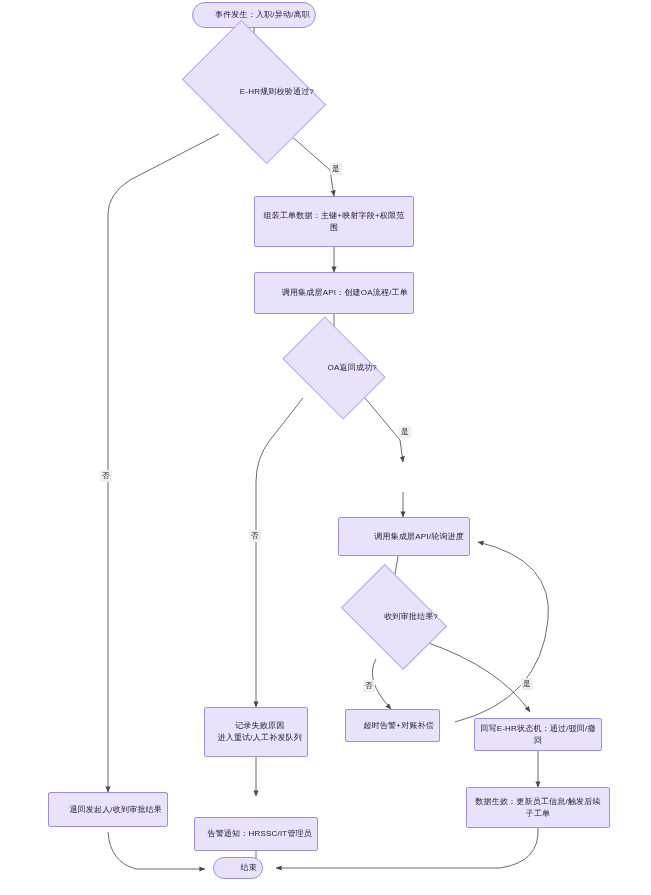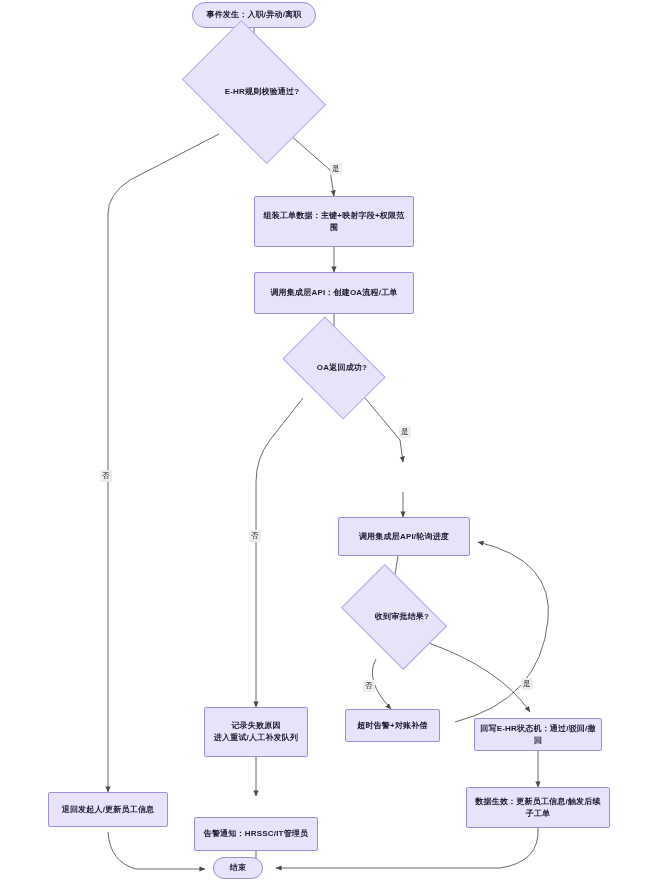--- a/index.html
+++ b/index.html
@@ -7,31 +7,30 @@
     width:651px;height:895px;
     font-family:"Liberation Sans","DejaVu Sans",sans-serif;
     overflow:hidden;
   }
   #canvas{position:relative;width:651px;height:895px;}
   svg#wires{position:absolute;left:0;top:0;width:651px;height:895px;overflow:visible;}
 
   .node{
     position:absolute;
     box-sizing:border-box;
-    display:flex;align-items:center;justify-content:center;
+    display:flex;align-items:center;justify-content:flex-end;
     text-align:center;
     color:#1b1b29;
     font-size:8px;
     line-height:12px;
     letter-spacing:.2px;
     background:#e8e3fb;
     border:1px solid #9f8ede;
     padding:2px 5px;
     z-index:3;
-    font-weight:bold;
   }
   .node.rect{border-radius:2px;}
   .node.stadium{border-radius:40px;}
   .node.diamond{
     background:transparent;border:none;padding:0;
   }
   .diamond .dshape{
     position:absolute;left:0;top:0;width:100%;height:100%;
     background:#e8e3fb;
     border:1px solid #b4a6ec;
@@ -139,21 +138,21 @@
 
   <div class="node rect" style="left:345px;top:709px;width:95px;height:33px;">
     <span>超时告警+对账补偿</span>
   </div>
 
   <div class="node rect" style="left:474px;top:718px;width:128px;height:33px;">
     <span>回写E-HR状态机：通过/驳回/撤回</span>
   </div>
 
   <div class="node rect" style="left:48px;top:792px;width:120px;height:35px;">
-    <span>退回发起人/更新员工信息</span>
+    <span>退回发起人/收到审批结果</span>
   </div>
 
   <div class="node rect" style="left:194px;top:796px;width:124px;height:34px;margin-top:21px;">
     <span>告警通知：HRSSC/IT管理员</span>
   </div>
 
   <div class="node rect" style="left:466px;top:787px;width:144px;height:41px;">
     <span>数据生效：更新员工信息/触发后续子工单</span>
   </div>
 

